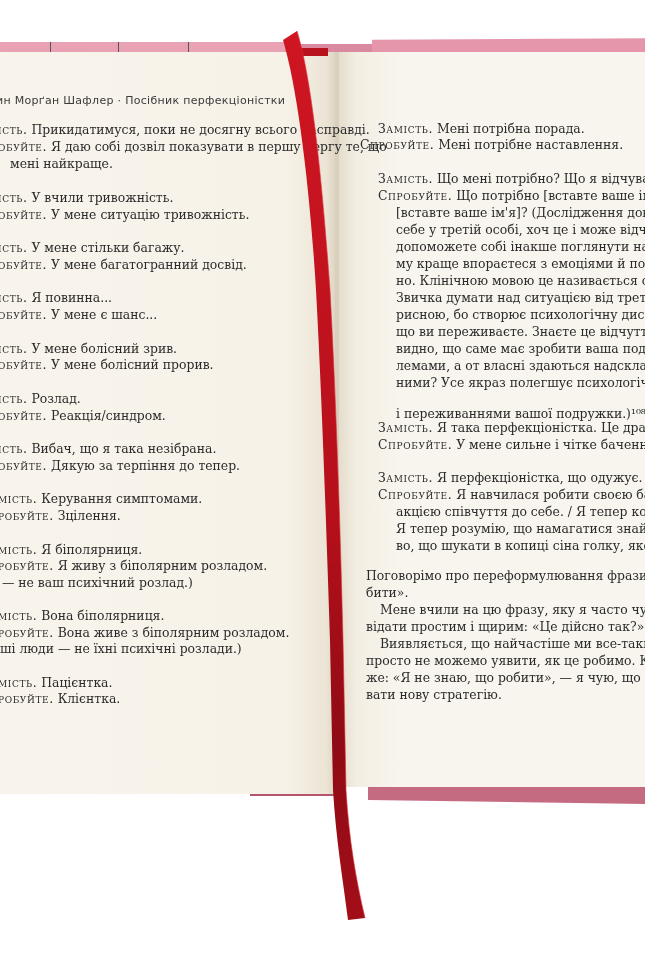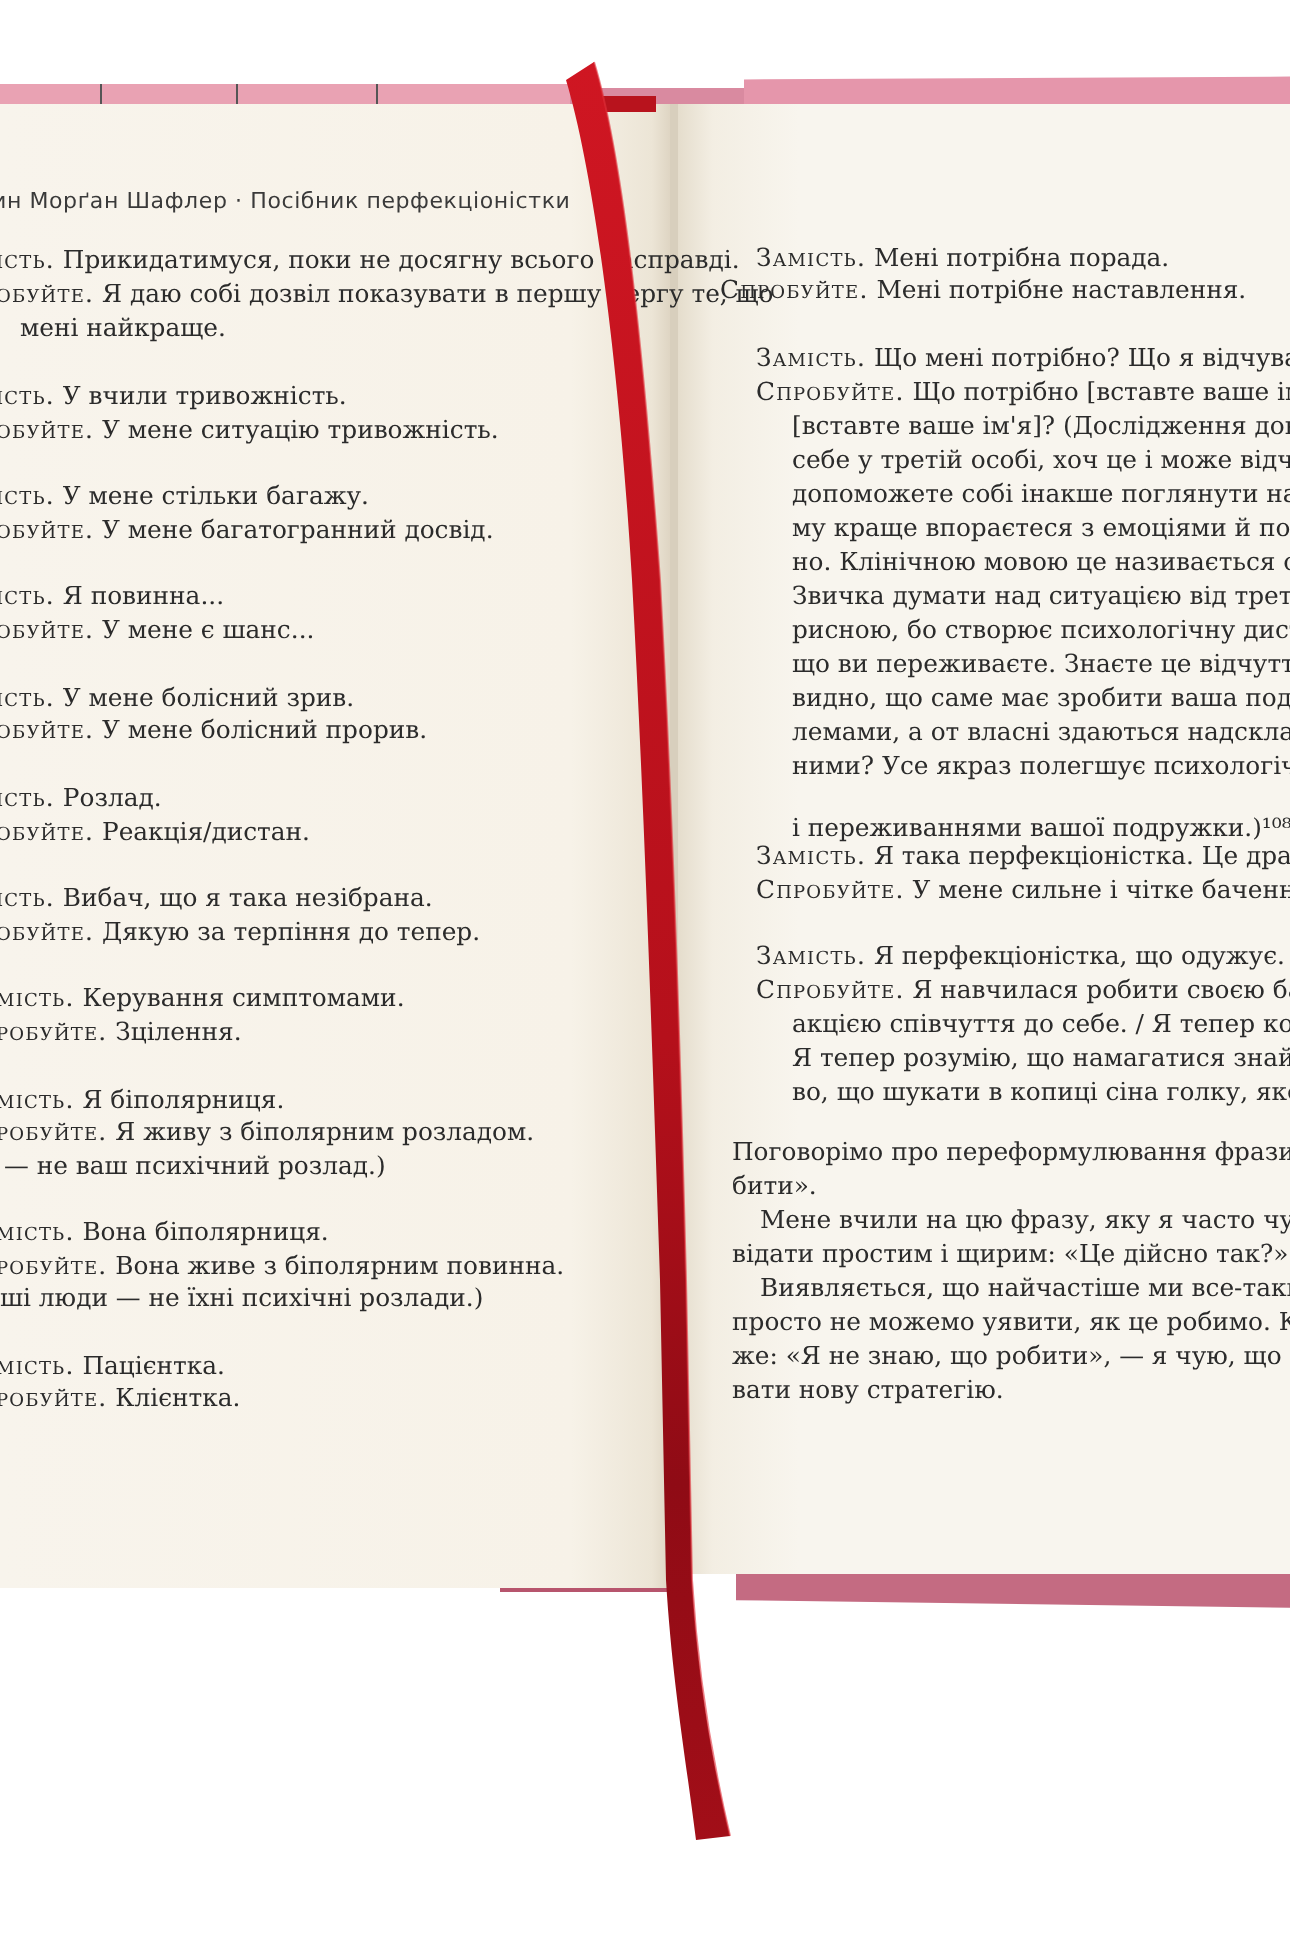--- a/index.html
+++ b/index.html
@@ -51,30 +51,30 @@
 <div class="line" style="left:10px;top:156px"><span>мені найкраще.</span></div>
 <div class="line" style="left:-2px;top:190px"><span class="lead">ість.</span><span> У вчили тривожність.</span></div>
 <div class="line" style="left:-2px;top:207px"><span class="lead">обуйте.</span><span> У мене ситуацію тривожність.</span></div>
 <div class="line" style="left:-2px;top:240px"><span class="lead">ість.</span><span> У мене стільки багажу.</span></div>
 <div class="line" style="left:-2px;top:257px"><span class="lead">обуйте.</span><span> У мене багатогранний досвід.</span></div>
 <div class="line" style="left:-2px;top:290px"><span class="lead">ість.</span><span> Я повинна...</span></div>
 <div class="line" style="left:-2px;top:307px"><span class="lead">обуйте.</span><span> У мене є шанс...</span></div>
 <div class="line" style="left:-2px;top:341px"><span class="lead">ість.</span><span> У мене болісний зрив.</span></div>
 <div class="line" style="left:-2px;top:357px"><span class="lead">обуйте.</span><span> У мене болісний прорив.</span></div>
 <div class="line" style="left:-2px;top:391px"><span class="lead">ість.</span><span> Розлад.</span></div>
-<div class="line" style="left:-2px;top:408px"><span class="lead">обуйте.</span><span> Реакція/дистан.</span></div>
+<div class="line" style="left:-2px;top:408px"><span class="lead">обуйте.</span><span> Реакція/синдром.</span></div>
 <div class="line" style="left:-2px;top:441px"><span class="lead">ість.</span><span> Вибач, що я така незібрана.</span></div>
 <div class="line" style="left:-2px;top:458px"><span class="lead">обуйте.</span><span> Дякую за терпіння до тепер.</span></div>
 <div class="line" style="left:-2px;top:491px"><span class="lead">мість.</span><span> Керування симптомами.</span></div>
 <div class="line" style="left:-2px;top:508px"><span class="lead">робуйте.</span><span> Зцілення.</span></div>
 <div class="line" style="left:-2px;top:542px"><span class="lead">мість.</span><span> Я біполярниця.</span></div>
 <div class="line" style="left:-2px;top:558px"><span class="lead">робуйте.</span><span> Я живу з біполярним розладом.</span></div>
 <div class="line" style="left:2px;top:575px"><span>— не ваш психічний розлад.)</span></div>
 <div class="line" style="left:-2px;top:608px"><span class="lead">мість.</span><span> Вона біполярниця.</span></div>
-<div class="line" style="left:-2px;top:625px"><span class="lead">робуйте.</span><span> Вона живе з біполярним повинна.</span></div>
+<div class="line" style="left:-2px;top:625px"><span class="lead">робуйте.</span><span> Вона живе з біполярним розладом.</span></div>
 <div class="line" style="left:0px;top:641px"><span>ші люди — не їхні психічні розлади.)</span></div>
 <div class="line" style="left:-2px;top:675px"><span class="lead">мість.</span><span> Пацієнтка.</span></div>
 <div class="line" style="left:-2px;top:691px"><span class="lead">робуйте.</span><span> Клієнтка.</span></div>
 
 <div class="line" style="left:378px;top:121px"><span class="lead">Замість.</span><span> Мені потрібна порада.</span></div>
 <div class="line" style="left:360px;top:137px"><span class="lead">Спробуйте.</span><span> Мені потрібне наставлення.</span></div>
 <div class="line" style="left:378px;top:171px"><span class="lead">Замість.</span><span> Що мені потрібно? Що я відчуваю?</span></div>
 <div class="line" style="left:378px;top:188px"><span class="lead">Спробуйте.</span><span> Що потрібно [вставте ваше ім'я]? Щ</span></div>
 <div class="line" style="left:396px;top:205px"><span>[вставте ваше ім'я]? (Дослідження доводить, що</span></div>
 <div class="line" style="left:396px;top:222px"><span>себе у третій особі, хоч це і може відчуватися по</span></div>

